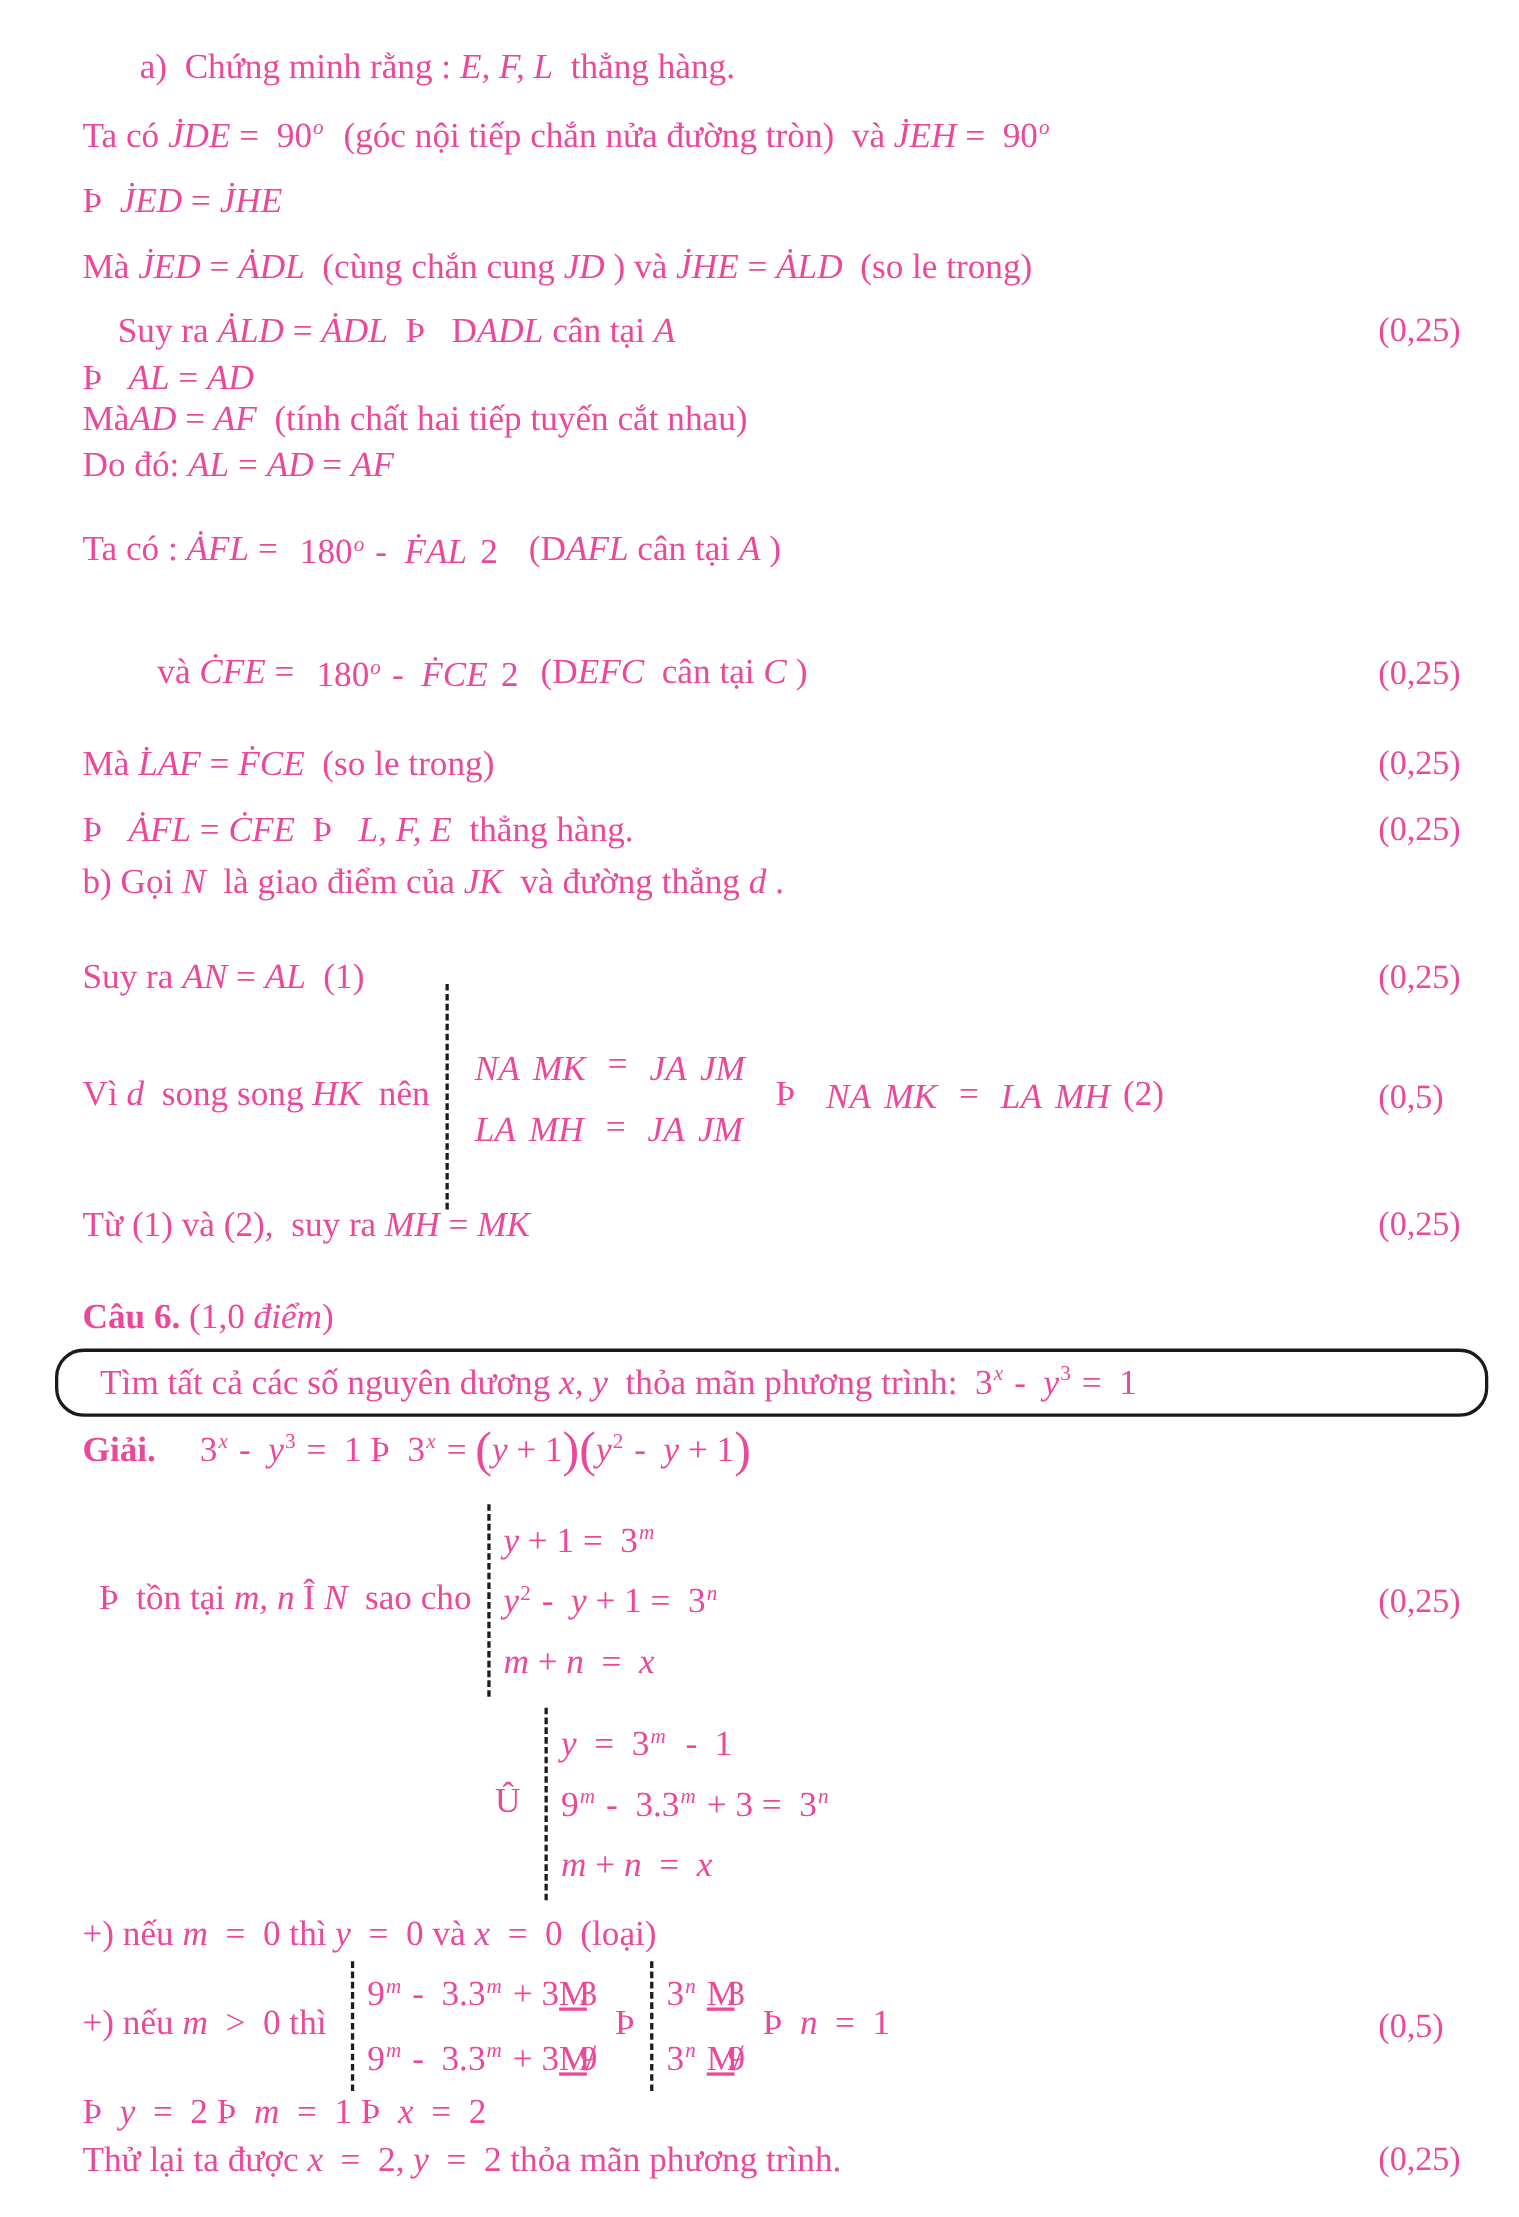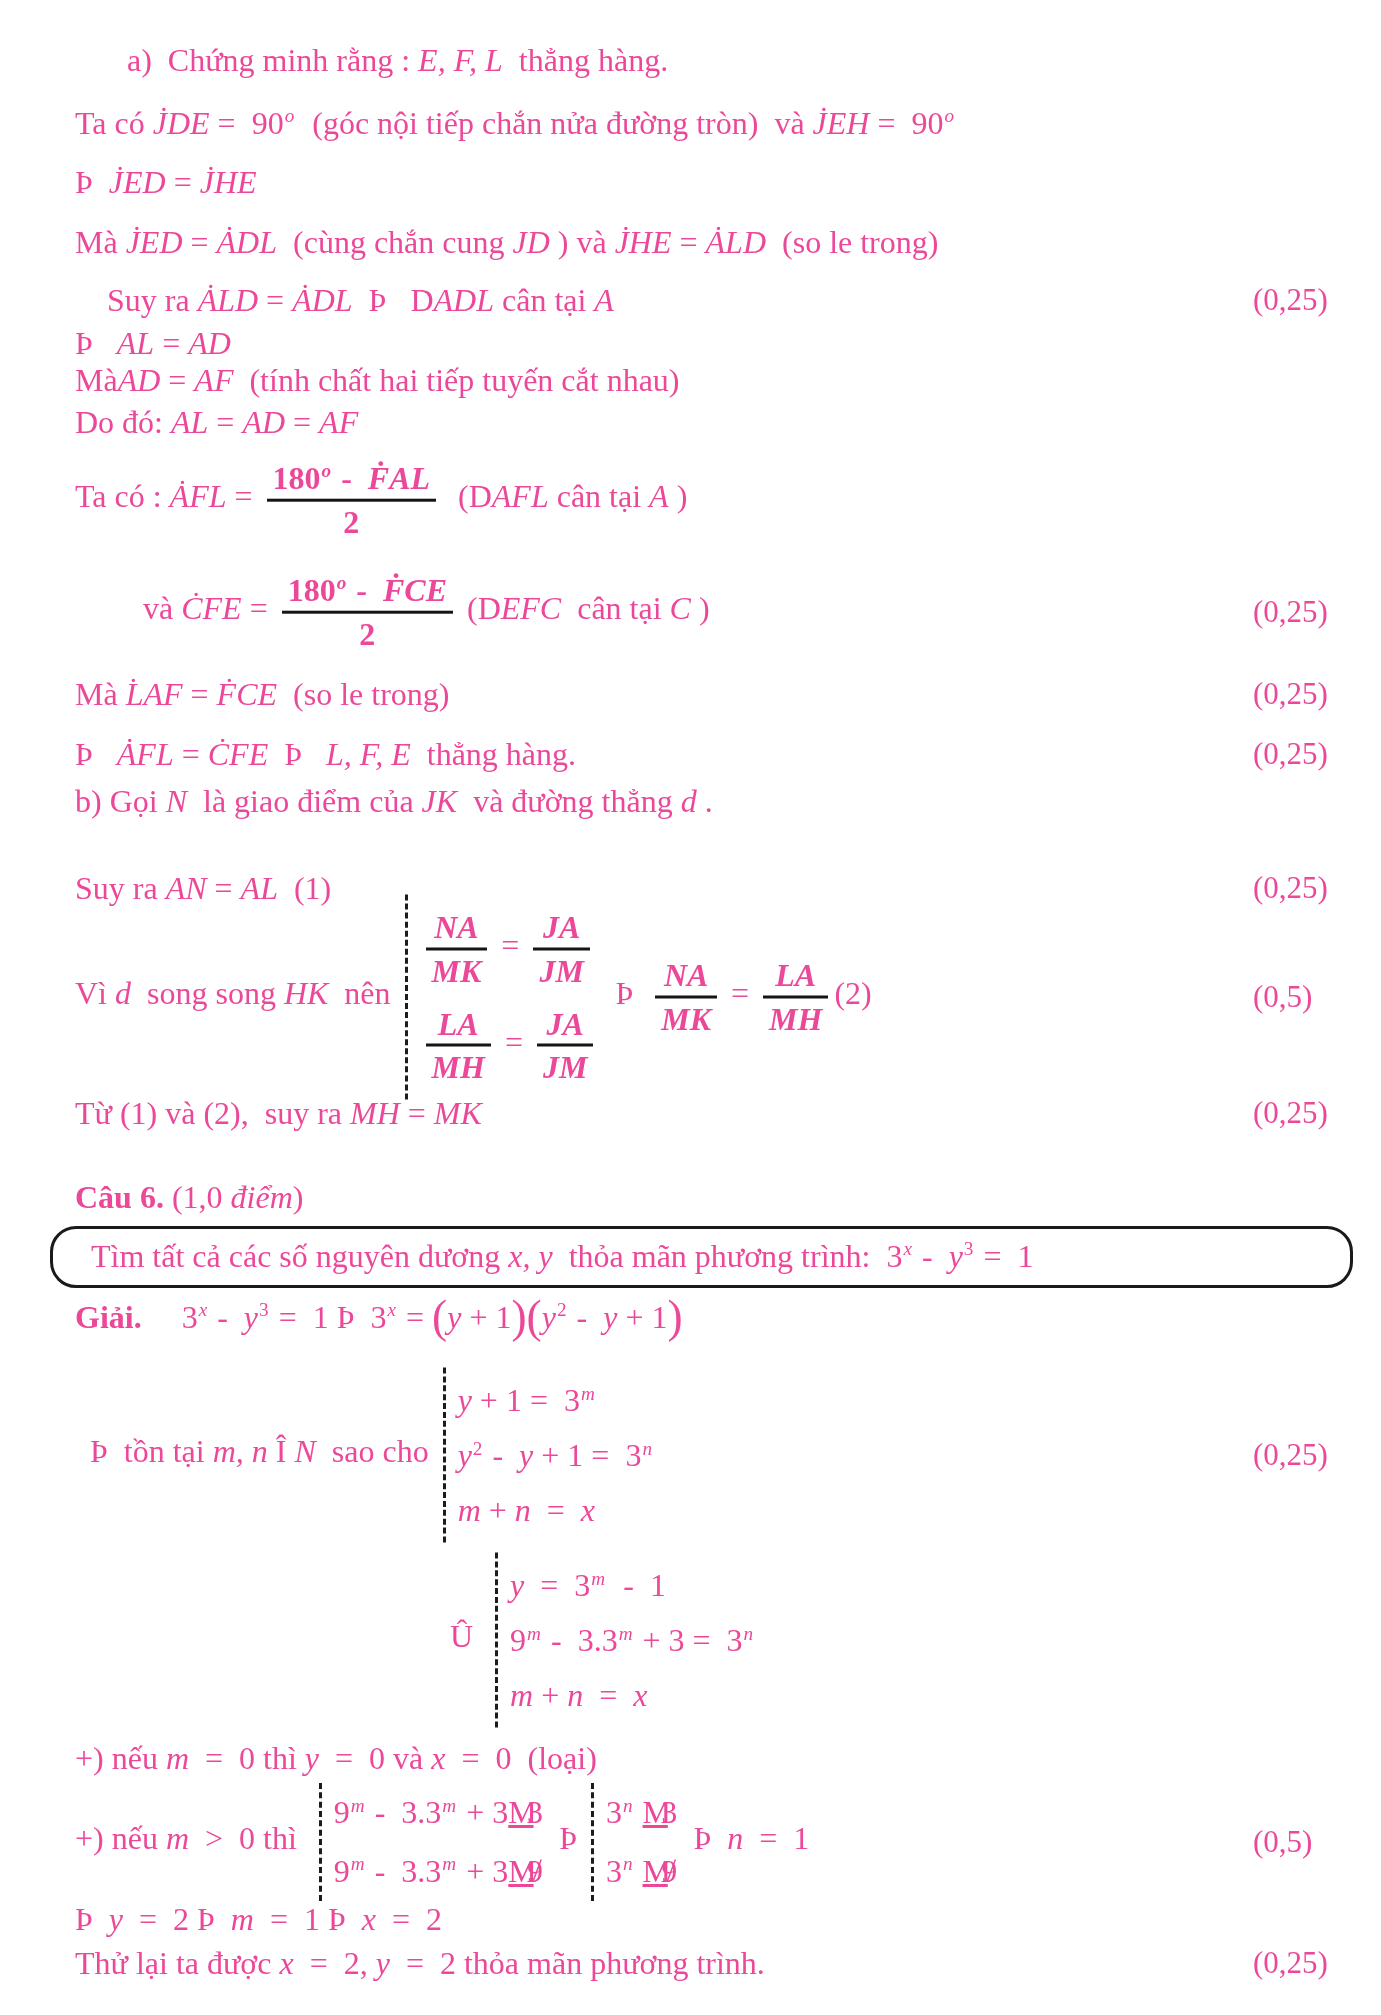--- a/index.html
+++ b/index.html
@@ -6,21 +6,21 @@
   #page{position:relative;width:1381px;height:2015px;background:#fff;overflow:hidden;
         font-family:"Liberation Serif","DejaVu Serif",serif;color:#ec4899;}
   .line{position:absolute;transform:translateY(-50%);font-size:32px;line-height:1.15;white-space:pre;}
   .t{white-space:pre;}
   .it{font-style:italic;}
   .b{font-weight:bold;}
   .lg{font-size:1.42em;line-height:1;vertical-align:-0.10em;}
   .ov{letter-spacing:-0.30em;padding-right:0.30em;text-decoration:underline;}
   .sup{display:inline-block;font-size:0.60em;position:relative;top:-0.60em;margin:0 2px 0 1px;}
   .sup.it{font-style:italic;}
-  .frac{display:inline-flex;flex-direction:column;align-items:center;vertical-align:middle;margin:0 6px;text-align:center;font-weight:bold;}
+  .frac{display:inline-flex;flex-direction:row;align-items:center;vertical-align:middle;margin:0 6px;text-align:center;}
   .fnum,.fden{padding:0 6px;line-height:1.15;white-space:pre;}
   .fbar{align-self:stretch;height:0;border-top:3px solid #151515;margin:2px 0;}
   .brace{display:inline-block;vertical-align:middle;width:0;border-left:3px dashed #1c1c1c;margin:0 12px 0 6px;}
   .col{display:inline-flex;flex-direction:column;align-items:flex-start;vertical-align:middle;}
   .row{white-space:pre;line-height:1.15;}
   .box{border:3px solid #1a1a1a;box-sizing:border-box;height:62px;line-height:54px;padding-left:38px;}
   .pt{position:absolute;transform:translateY(-50%);font-size:31px;white-space:pre;}
 </style>
 </head>
 <body>

